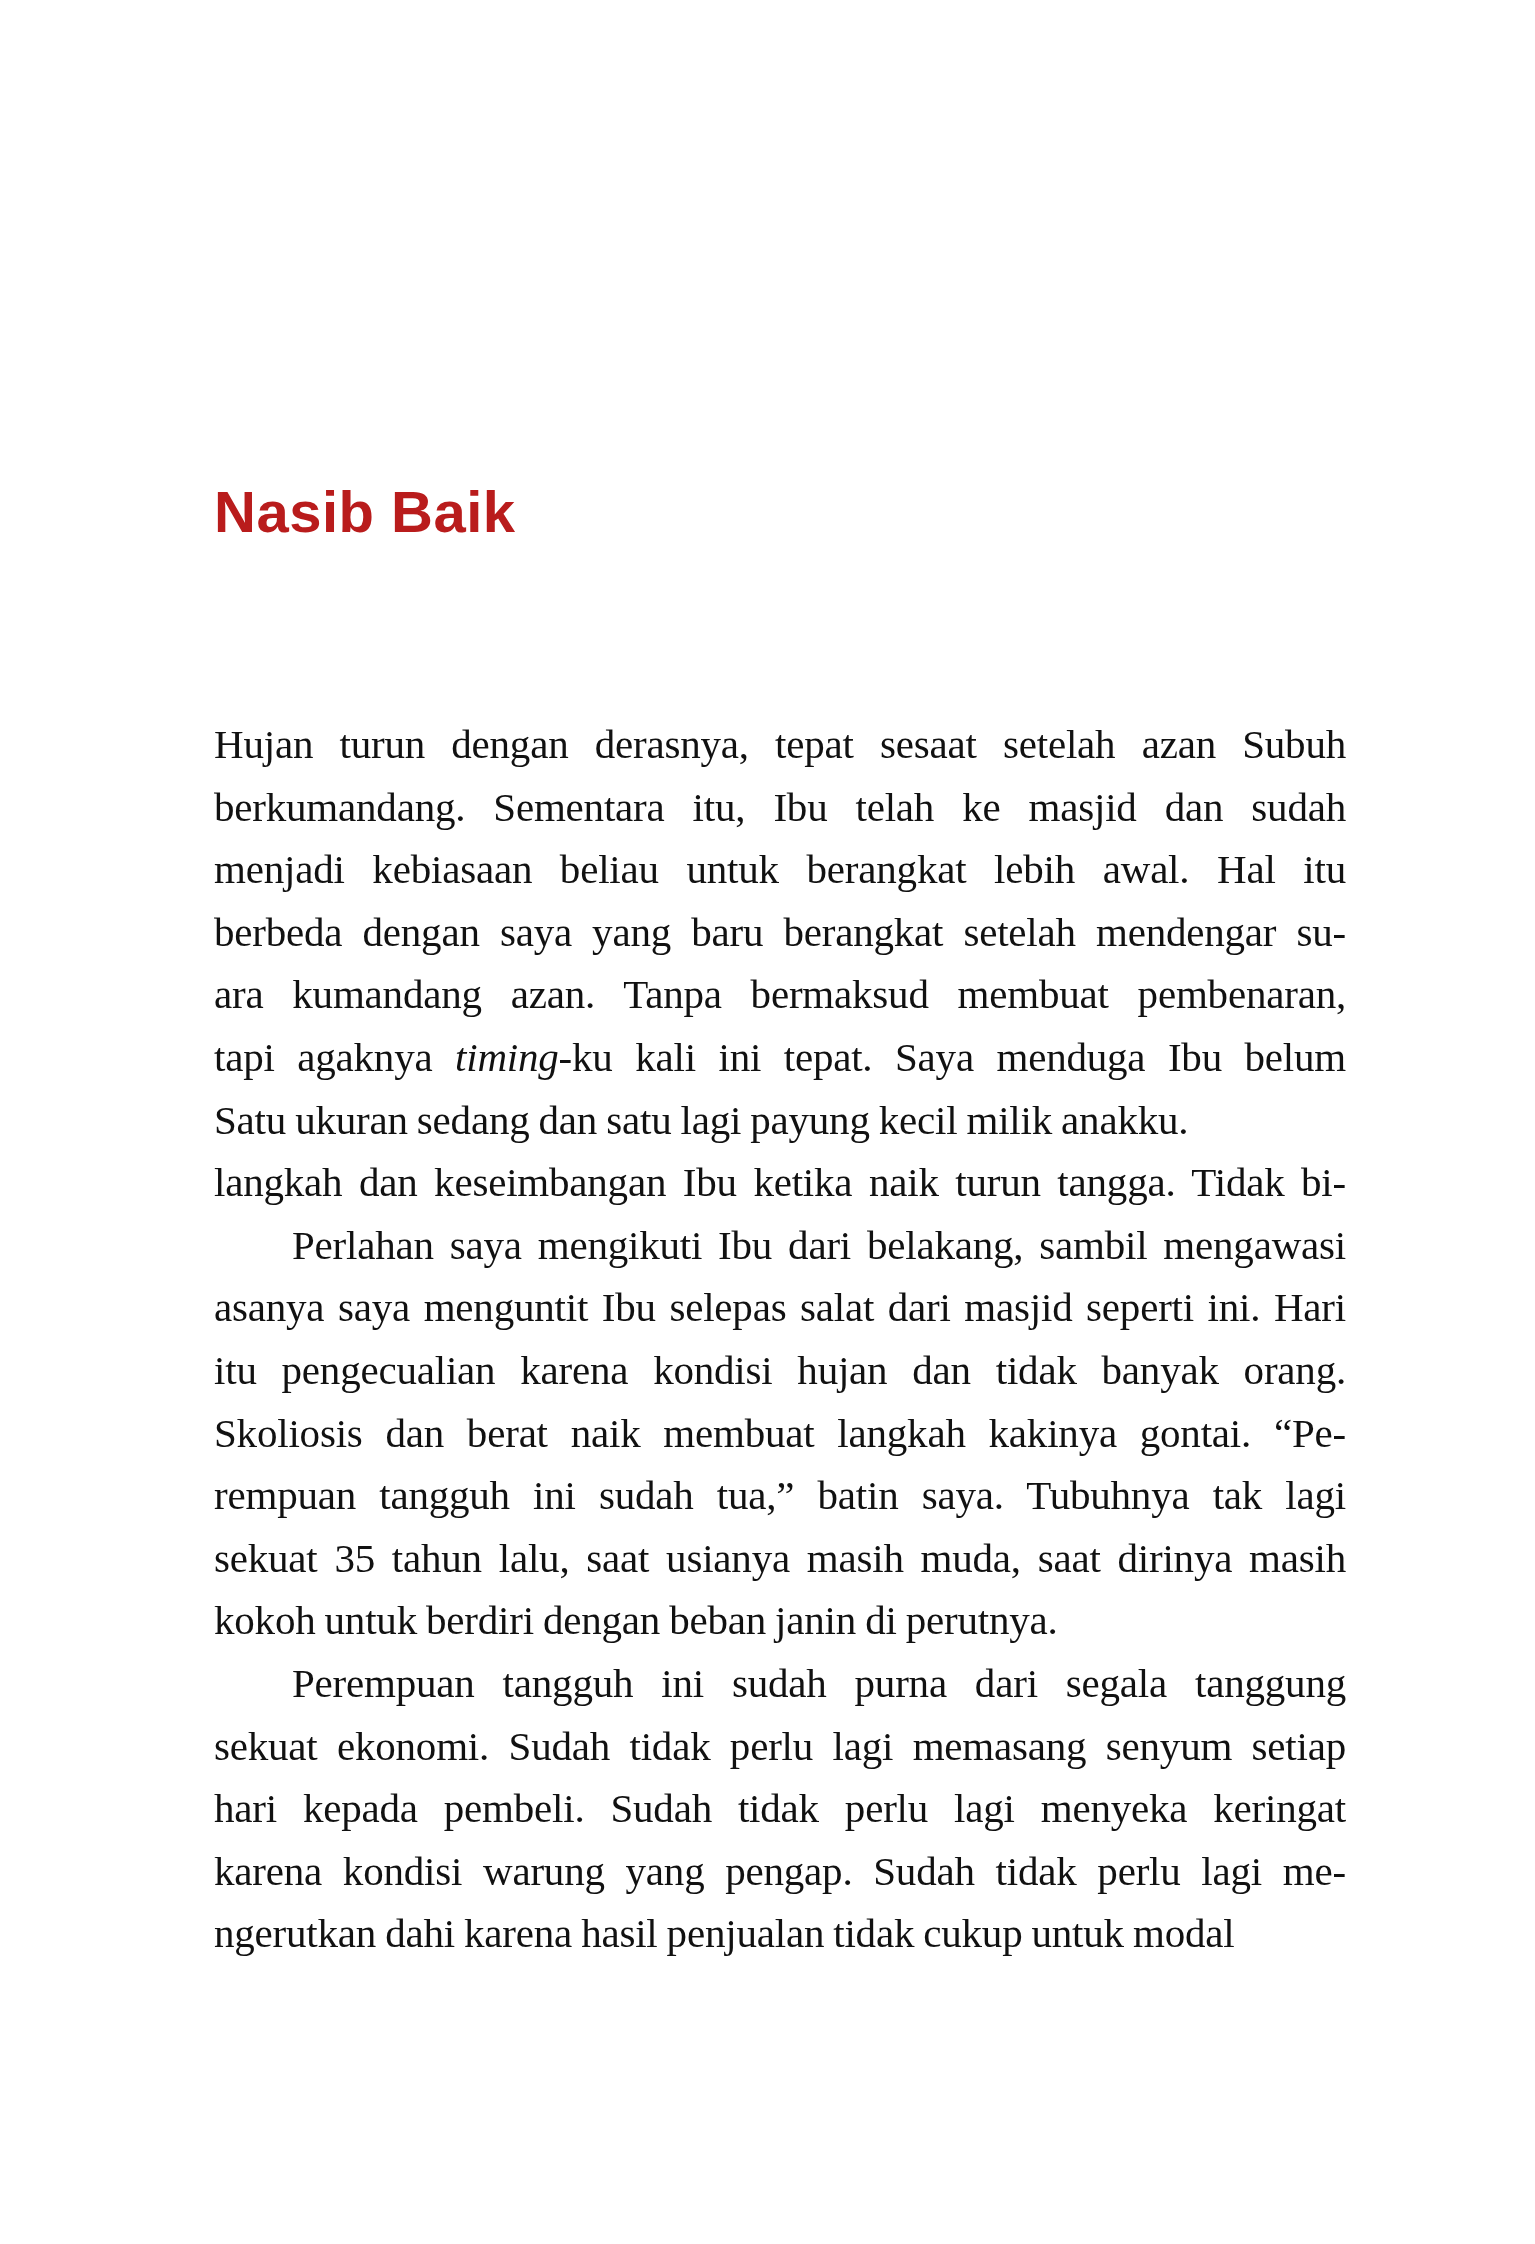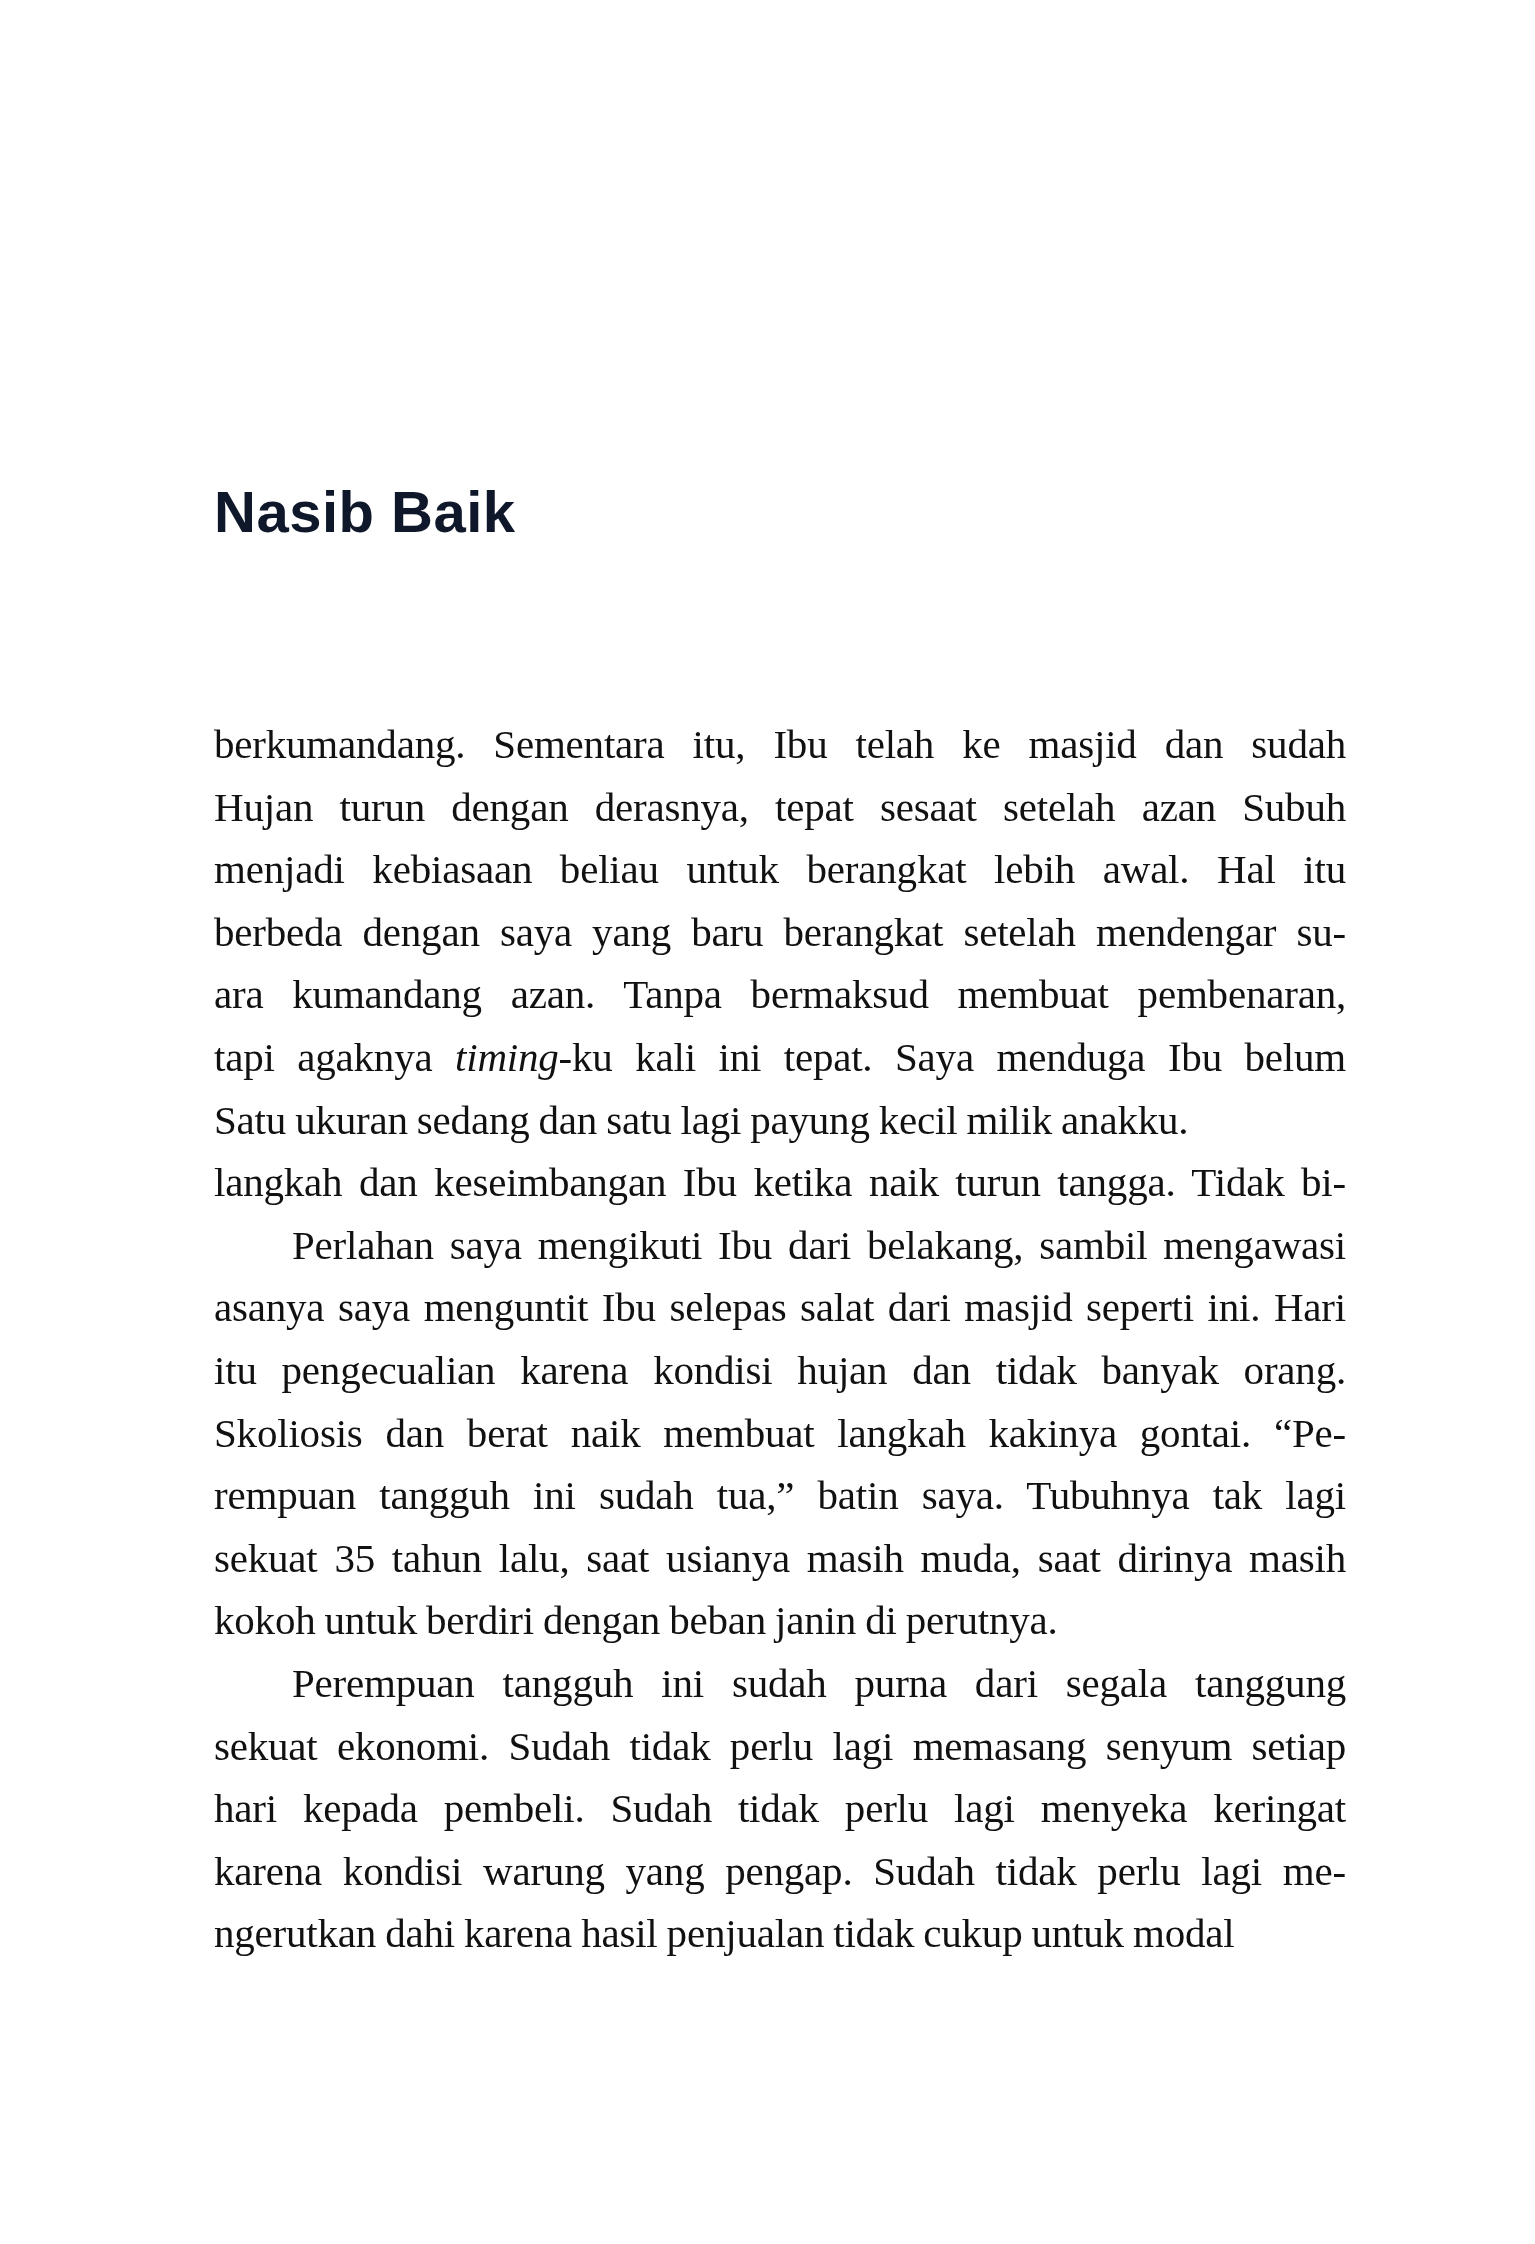--- a/index.html
+++ b/index.html
@@ -17,21 +17,21 @@
   .chapter-title {
     position: absolute;
     left: 214px;
     top: 483px;
     margin: 0;
     font-family: "Liberation Sans", sans-serif;
     font-weight: 700;
     font-size: 58px;
     line-height: 1;
     letter-spacing: 0.5px;
-    color: #0f172a;
+    color: #b91c1c;
   }
   .body-text {
     position: absolute;
     left: 214px;
     top: 713px;
     width: 1132px;
     font-family: "Liberation Serif", serif;
     font-size: 41px;
     line-height: 62.6px;
     color: #111111;
@@ -56,22 +56,22 @@
     font-style: italic;
   }
 </style>
 </head>
 <body>
 
 <div class="page">
   <h1 class="chapter-title">Nasib Baik</h1>
   <div class="body-text">
       <div class="para">
+        <div class="line"><span>Hujan turun dengan derasnya, tepat sesaat setelah azan Subuh</span></div>
         <div class="line"><span>berkumandang. Sementara itu, Ibu telah ke masjid dan sudah</span></div>
-        <div class="line"><span>Hujan turun dengan derasnya, tepat sesaat setelah azan Subuh</span></div>
         <div class="line"><span>menjadi kebiasaan beliau untuk berangkat lebih awal. Hal itu</span></div>
         <div class="line"><span>berbeda dengan saya yang baru berangkat setelah mendengar su-</span></div>
         <div class="line"><span>ara kumandang azan. Tanpa bermaksud membuat pembenaran,</span></div>
         <div class="line"><span>tapi agaknya </span><span class="it">timing</span><span>-ku kali ini tepat. Saya menduga Ibu belum</span></div>
         <div class="line last"><span>Satu ukuran sedang dan satu lagi payung kecil milik anakku.</span></div>
       </div>
       <div class="para">
         <div class="line"><span>langkah dan keseimbangan Ibu ketika naik turun tangga. Tidak bi-</span></div>
         <div class="line indent"><span>Perlahan saya mengikuti Ibu dari belakang, sambil mengawasi</span></div>
         <div class="line"><span>asanya saya menguntit Ibu selepas salat dari masjid seperti ini. Hari</span></div>

